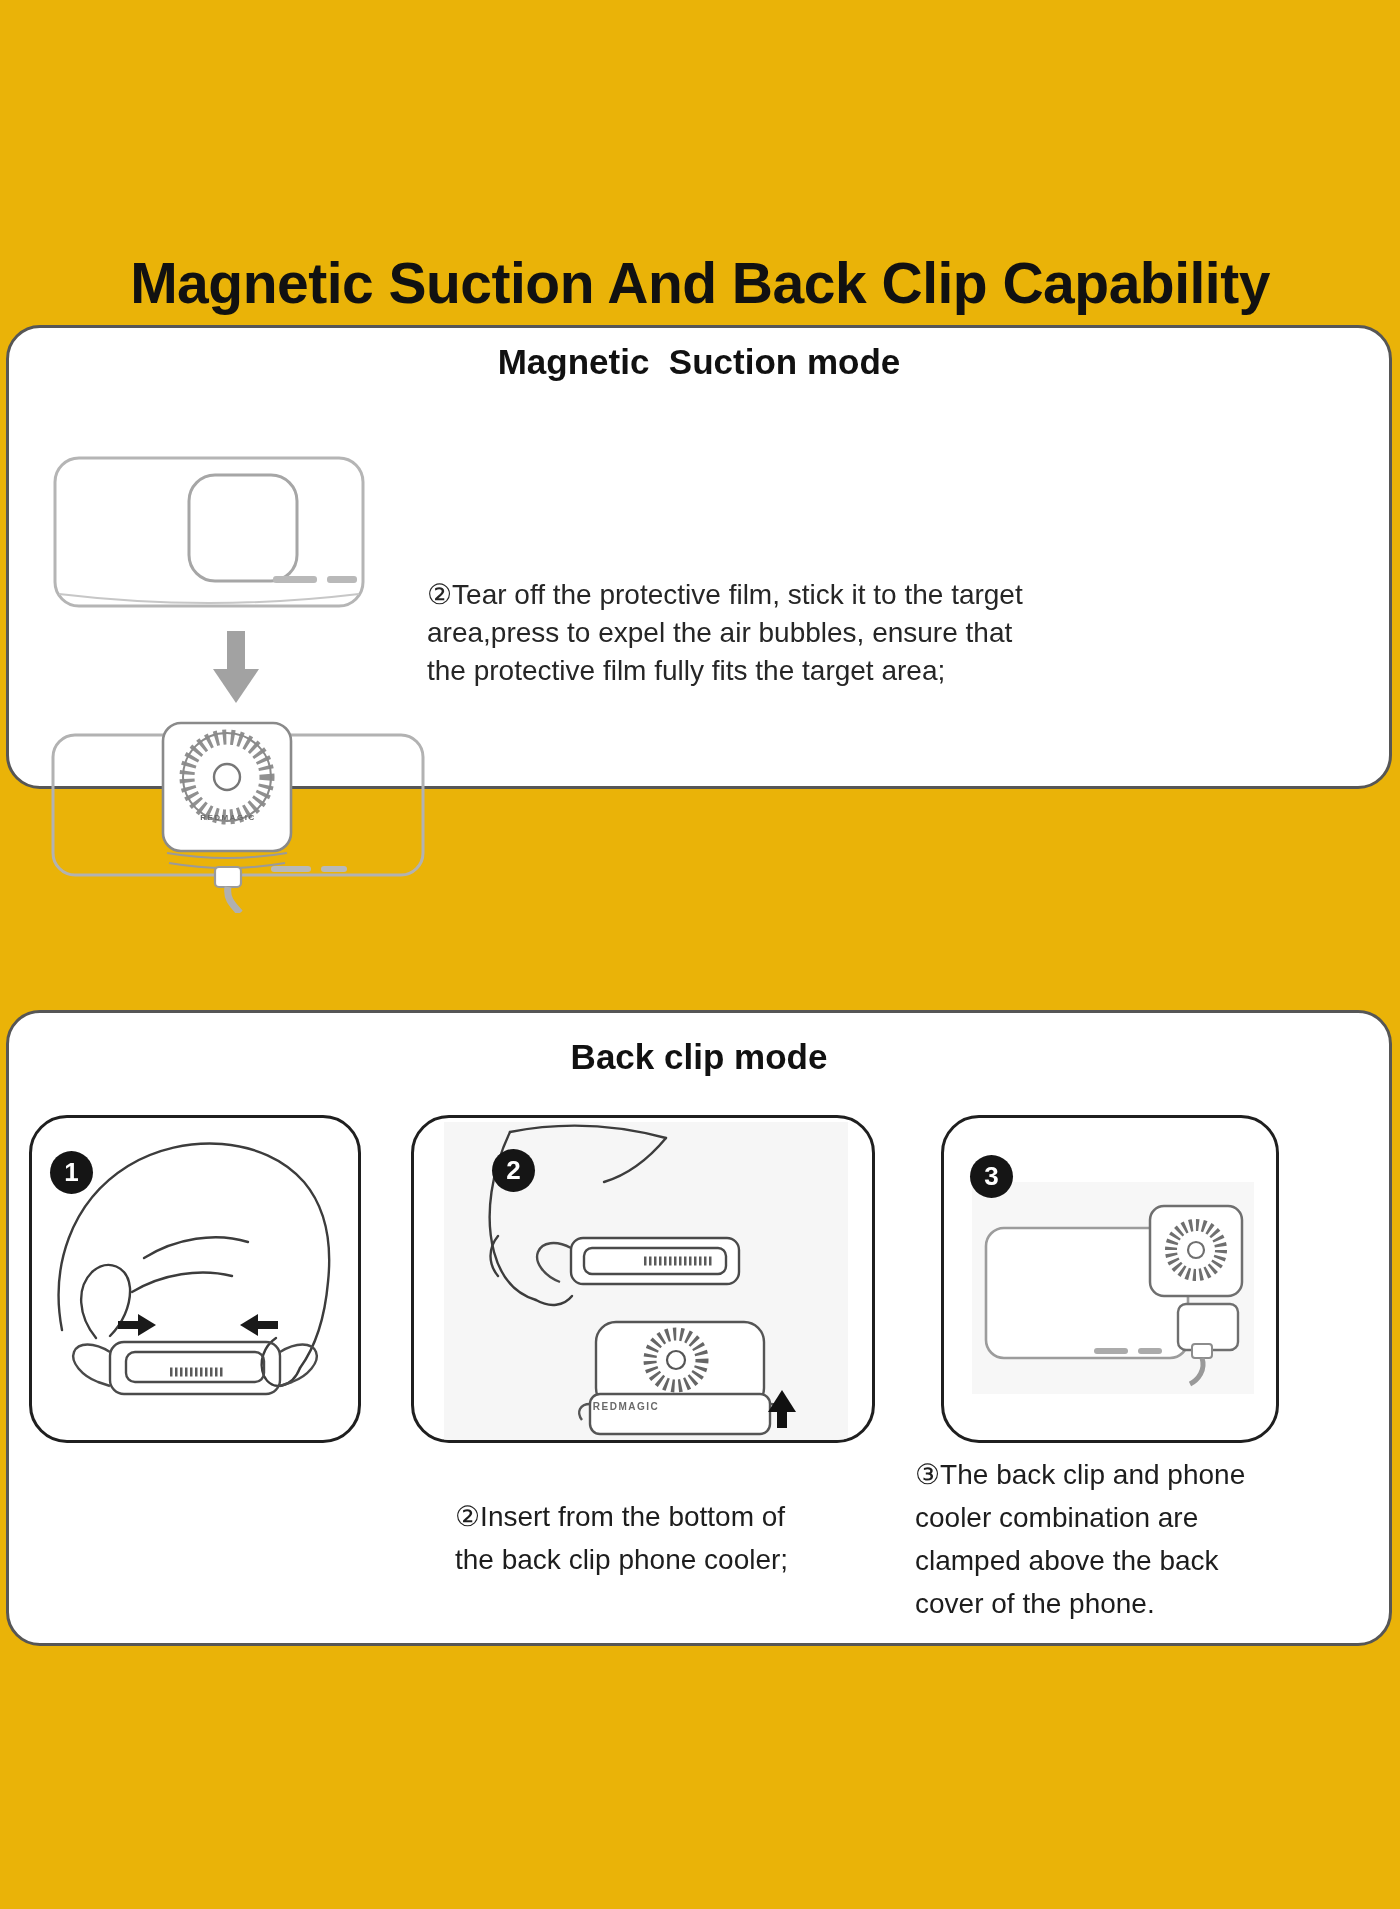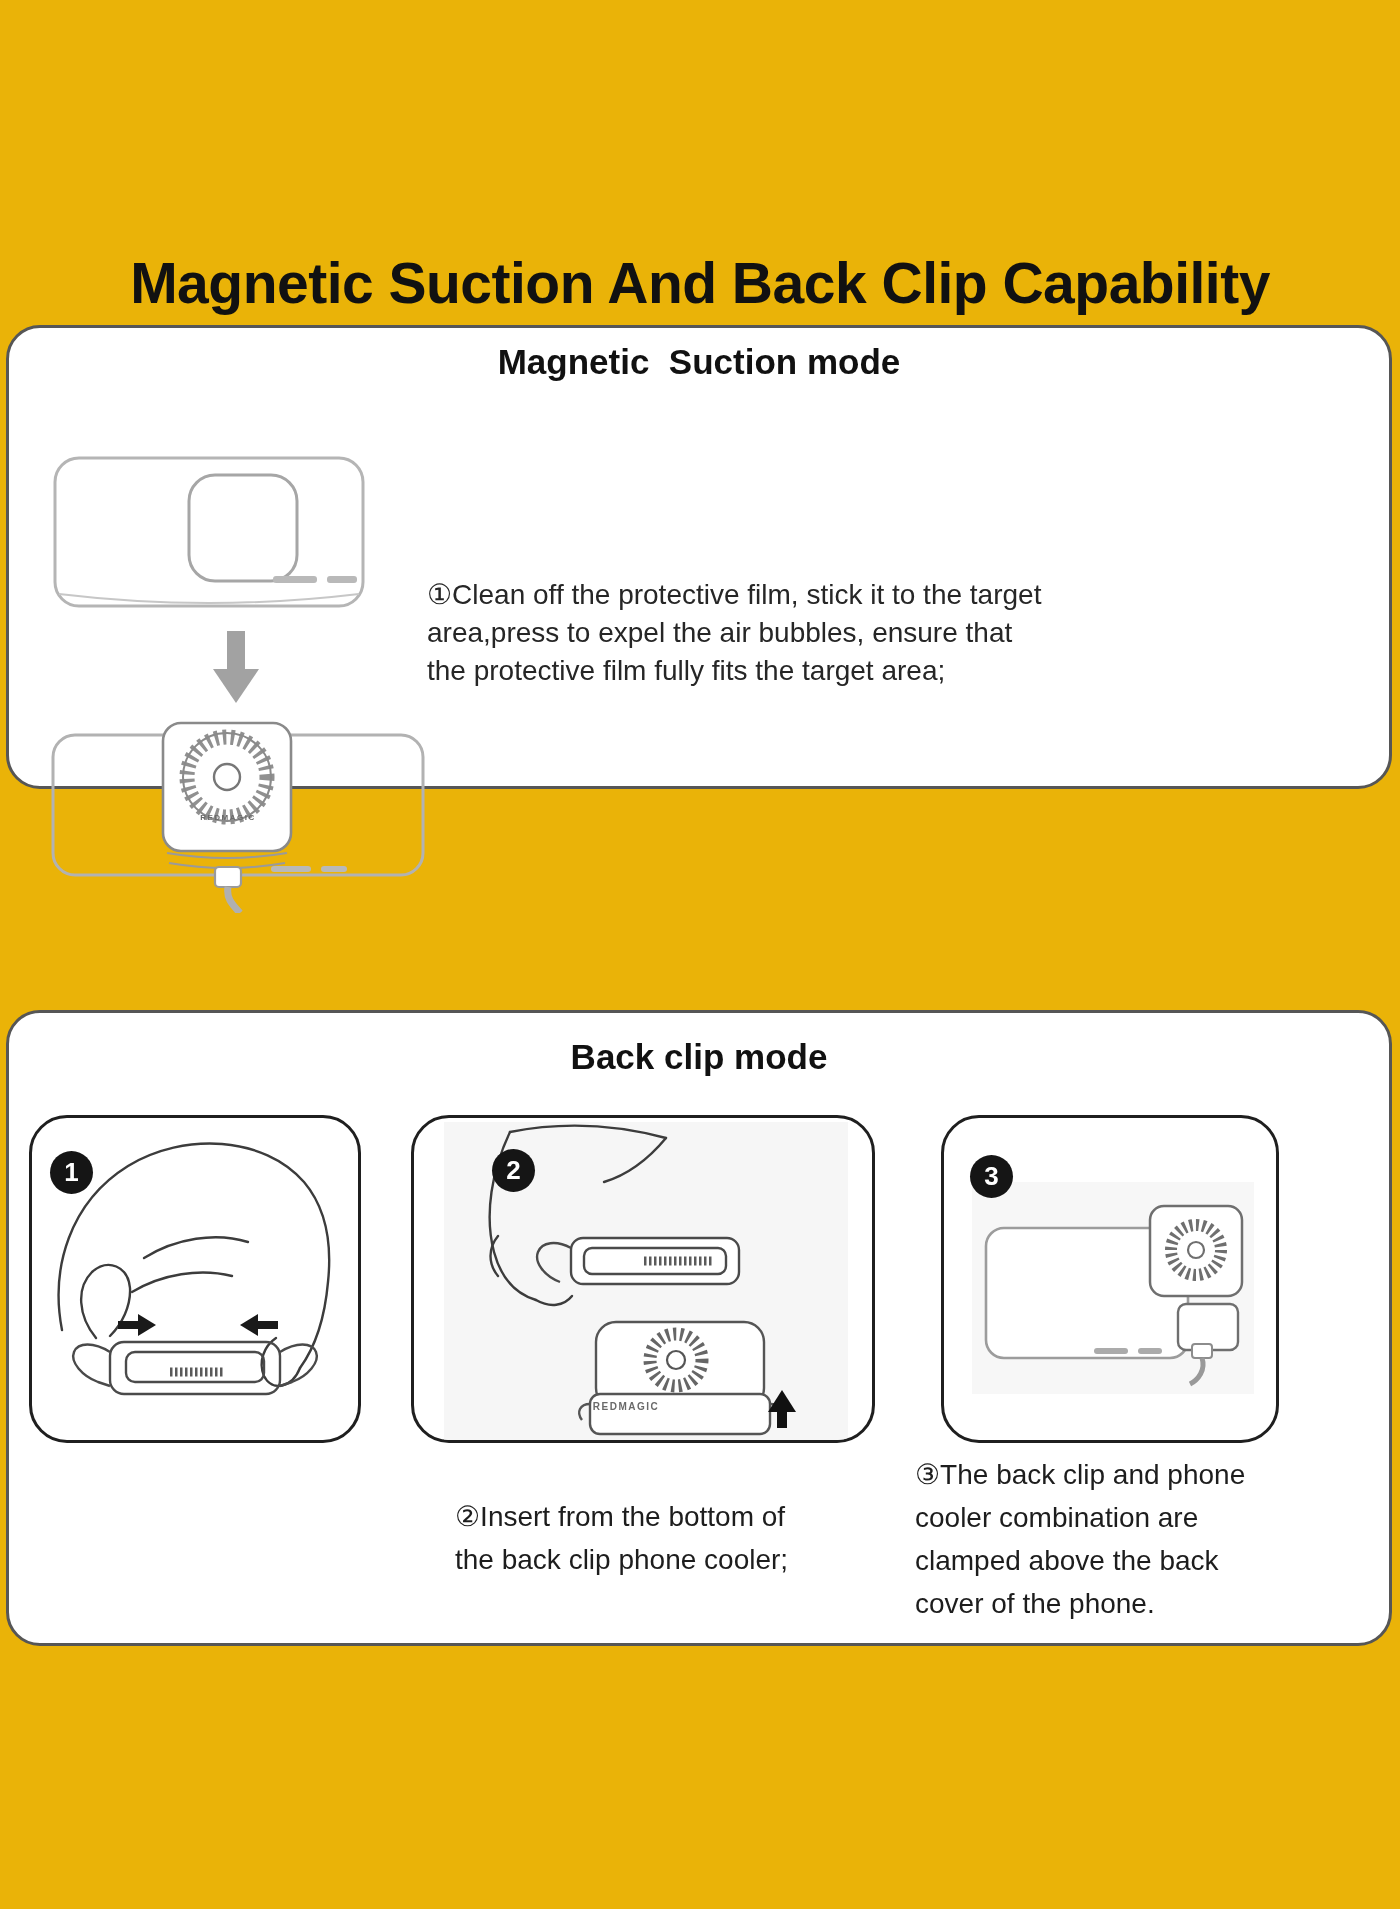--- a/index.html
+++ b/index.html
@@ -102,21 +102,21 @@
         <path d="M 124,132 Q 184,142 244,132" fill="none" stroke="#9a9a9a" stroke-width="2"></path>
         <path d="M 126,142 Q 184,152 242,142" fill="none" stroke="#9a9a9a" stroke-width="2"></path>
         <rect x="172" y="146" width="26" height="20" rx="4" fill="#ffffff" stroke="#9a9a9a" stroke-width="2.2"></rect>
         <path d="M 185,166 C 183,178 190,184 197,192" fill="none" stroke="#b0b0b0" stroke-width="7"></path>
         <rect x="228" y="145" width="40" height="6" rx="3" fill="#b9b9b9"></rect>
         <rect x="278" y="145" width="26" height="6" rx="3" fill="#b9b9b9"></rect>
       </svg>
       <div class="brand-tag" style="left:140px; top:92px; width:90px; font-size:8px;">REDMAGIC</div>
     </div>
 
-    <div class="step step-2">①Clean off the protective film, stick it to the target
+    <div class="step step-2">②Tear off the protective film, stick it to the target
 area,press to expel the air bubbles, ensure that
 the protective film fully fits the target area;</div>
   </div>
 
   <div class="panel panel-2">
     <div class="panel-heading">Back clip mode</div>
 
     <div class="stepbox stepbox-1">
       <div class="badge">1</div>
       <svg width="332" height="328" viewBox="0 0 332 328">

